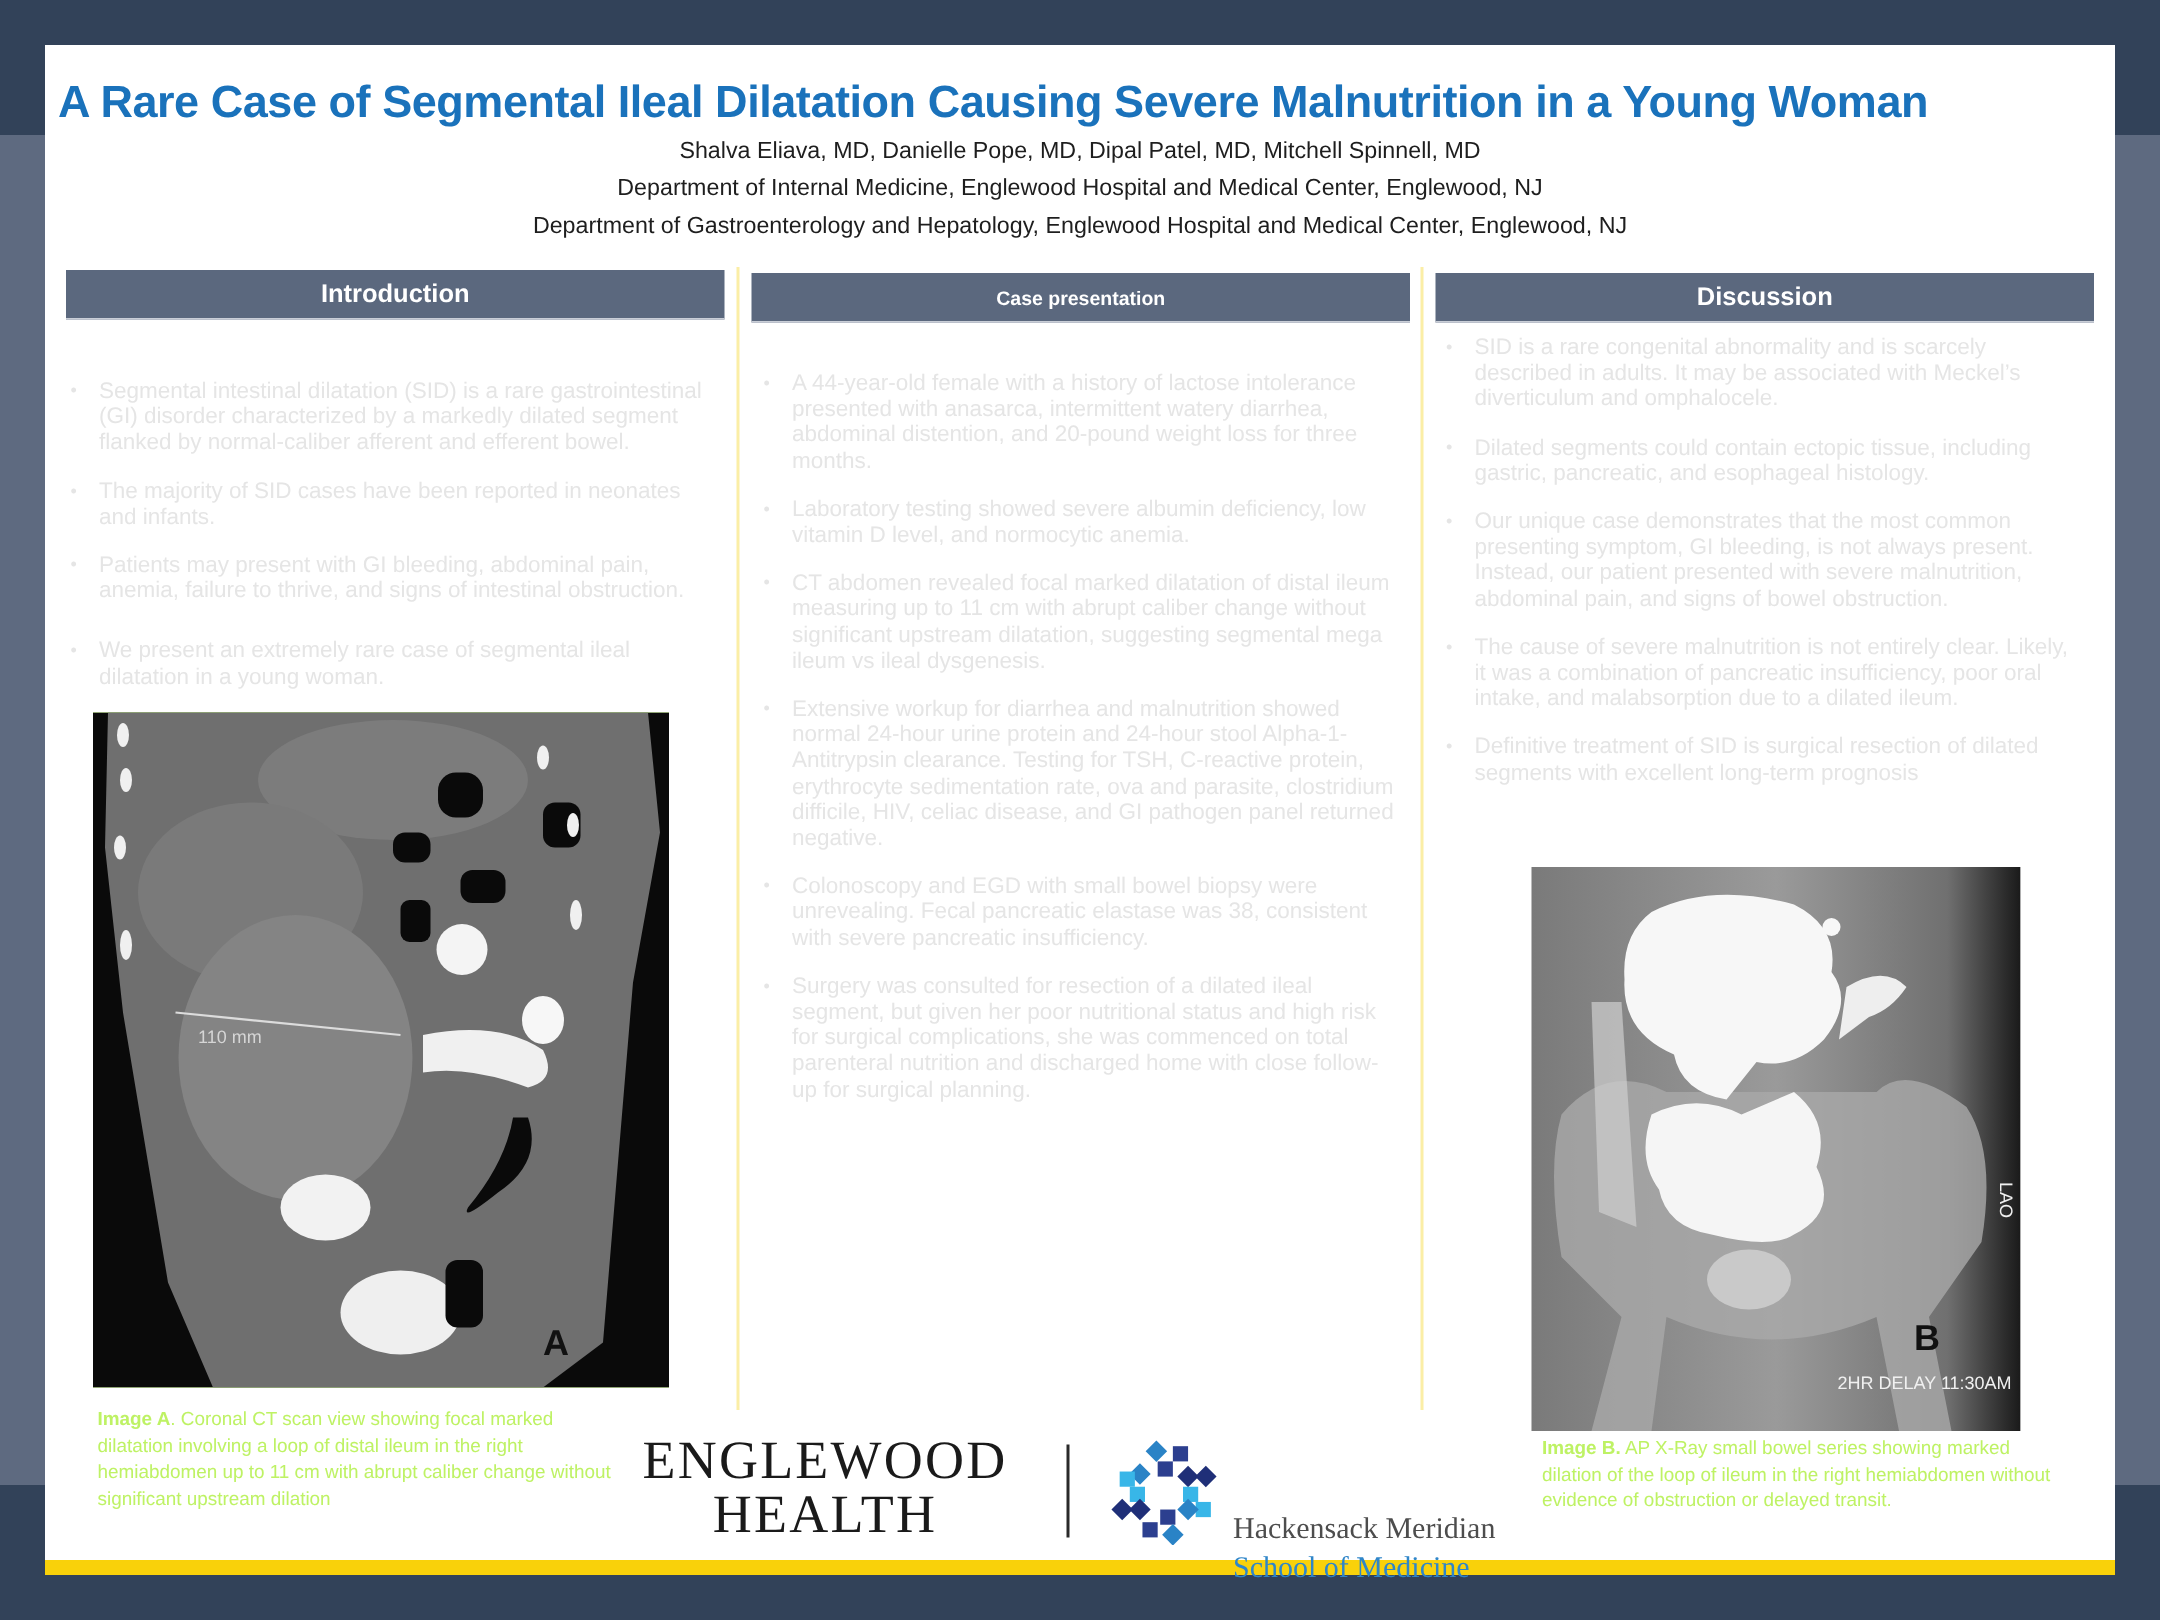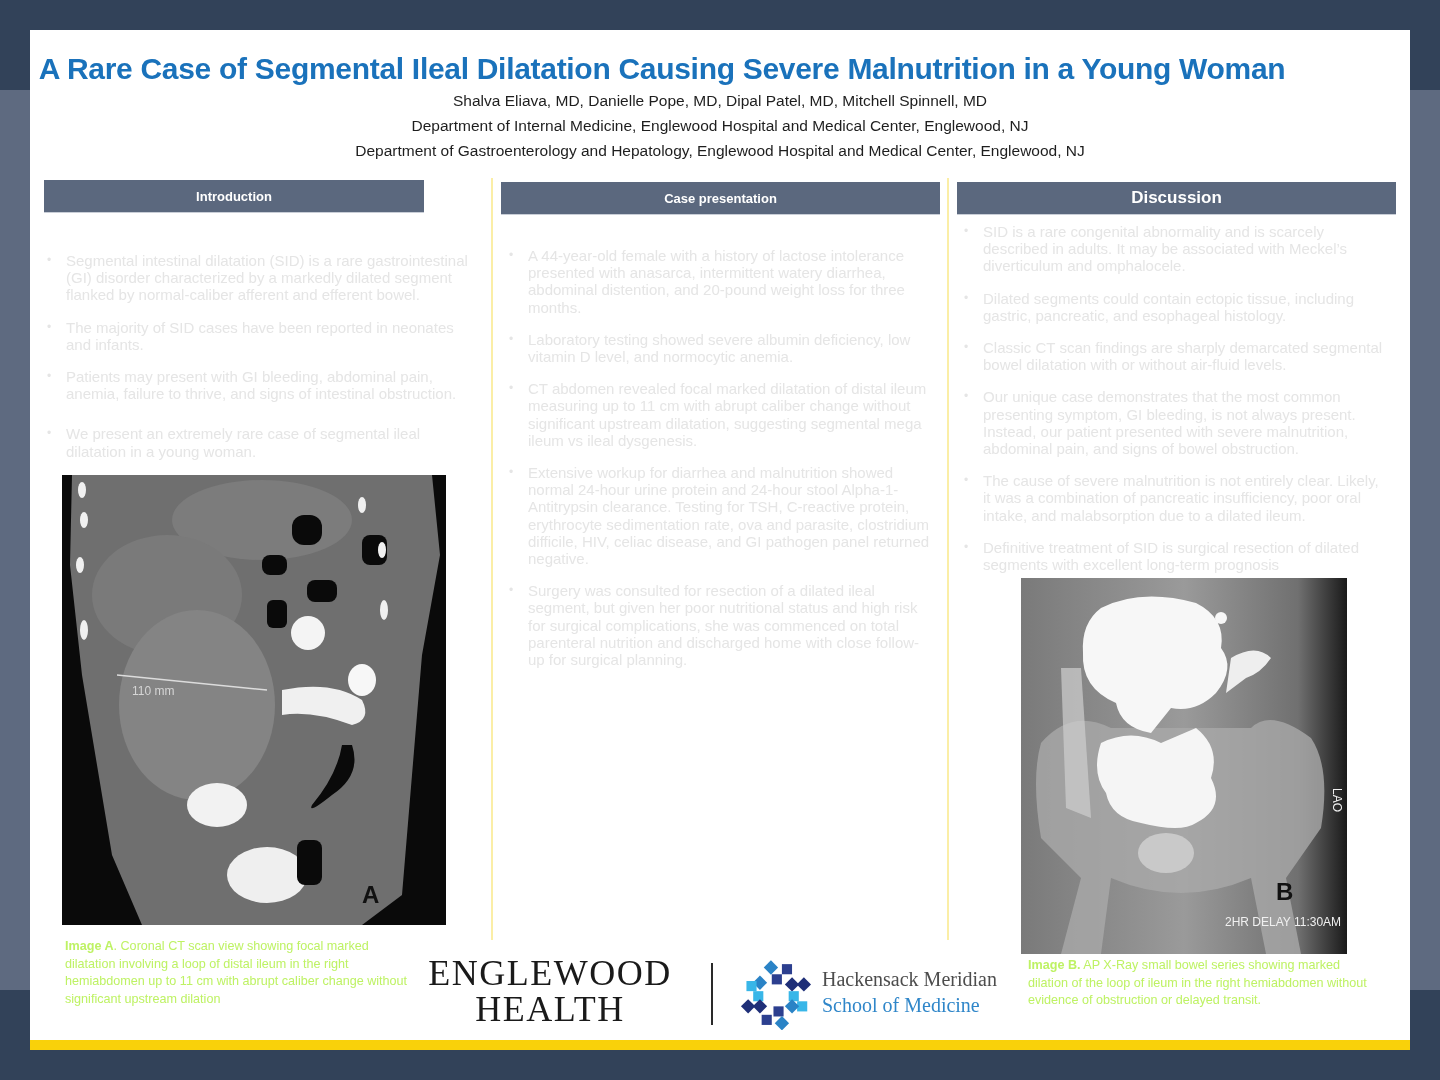--- a/index.html
+++ b/index.html
@@ -58,41 +58,41 @@
   .logo-englewood {
     position: absolute; left: 410px; top: 955px; width: 280px;
     font-family: "Liberation Serif", "DejaVu Serif", serif;
     text-align: center; color: #1a1a1a; font-size: 36px; line-height: 36px;
     letter-spacing: 1.5px;
   }
   .logo-sep {
     position: absolute; left: 711px; top: 963px; width: 2px; height: 62px; background: #2a2a2a;
   }
   .logo-hmsm-text {
-    position: absolute; left: 822px; top: 966px;
+    position: absolute; left: 822px; top: 1006px;
     font-family: "Liberation Serif", "DejaVu Serif", serif;
     font-size: 20px; line-height: 26px;
   }
 </style>
 </head>
 <body>
 
 <div class="band-mid"></div>
 <div class="card"></div>
 <div class="yellow-stripe"></div>
 
 <h1 class="title">A Rare Case of Segmental Ileal Dilatation Causing Severe Malnutrition in a Young Woman</h1>
 <div class="subline" style="top:92px;">Shalva Eliava, MD,  Danielle Pope, MD, Dipal Patel, MD, Mitchell Spinnell, MD</div>
 <div class="subline" style="top:117px;">Department of Internal Medicine, Englewood Hospital and Medical Center, Englewood, NJ</div>
 <div class="subline" style="top:142px;">Department of Gastroenterology and Hepatology, Englewood Hospital and Medical Center, Englewood, NJ</div>
 
 <div class="divider" style="left:491px; top:178px; height:762px;"></div>
 <div class="divider" style="left:947px; top:178px; height:762px;"></div>
 
-<div class="section-header" style="left:44px; top:180px; width:380px; font-size:13px;">Introduction</div>
+<div class="section-header" style="left:44px; top:180px; width:439px; font-size:17px;">Introduction</div>
 <ul class="bullets" style="left:44px; top:252px; width:430px;">
   <li style="margin-bottom:15px;">Segmental intestinal dilatation (SID) is a rare gastrointestinal (GI) disorder characterized by a markedly dilated segment flanked by normal-caliber afferent and efferent bowel.</li>
   <li style="margin-bottom:15px;">The majority of SID cases have been reported in neonates and infants.</li>
   <li style="margin-bottom:23px;">Patients may present with GI bleeding, abdominal pain, anemia, failure to thrive, and signs of intestinal obstruction.</li>
   <li>We present an extremely rare case of segmental ileal dilatation in a young woman.</li>
 </ul>
 
 <div class="img-frame" style="left:62px; top:475px; width:384px; height:450px; background:#4d7c0f;">
   <svg width="384" height="450" viewBox="0 0 384 450">
     <rect x="0" y="0" width="384" height="450" fill="#0a0a0a"></rect>
@@ -129,28 +129,28 @@
 <div class="caption" style="left:65px; top:938px; width:345px;">
   <b>Image A</b><span>. Coronal CT scan view showing focal marked dilatation involving a loop of distal ileum in the right hemiabdomen up to 11 cm with abrupt caliber change without significant upstream dilation</span>
 </div>
 
 <div class="section-header" style="left:501px; top:182px; width:439px; font-size:13px;">Case presentation</div>
 <ul class="bullets" style="left:506px; top:247px; width:428px;">
   <li style="margin-bottom:15px;">A 44-year-old female with a history of lactose intolerance presented with anasarca, intermittent watery diarrhea, abdominal distention, and 20-pound weight loss for three months.</li>
   <li style="margin-bottom:15px;"> Laboratory testing showed severe albumin deficiency, low vitamin D level, and normocytic anemia.</li>
   <li style="margin-bottom:15px;">CT abdomen revealed focal marked dilatation of distal ileum measuring up to 11 cm with abrupt caliber change without significant upstream dilatation, suggesting segmental mega ileum vs ileal dysgenesis.</li>
   <li style="margin-bottom:15px;">Extensive workup for diarrhea and malnutrition showed normal 24-hour urine protein and 24-hour stool Alpha-1-Antitrypsin clearance. Testing for TSH, C-reactive protein, erythrocyte sedimentation rate, ova and parasite, clostridium difficile, HIV, celiac disease, and GI pathogen panel returned negative.</li>
+  <li style="margin-bottom:15px;">Colonoscopy and EGD with small bowel biopsy were unrevealing. Fecal pancreatic elastase was 38, consistent with severe pancreatic insufficiency.</li>
   <li>Surgery was consulted for resection of a dilated ileal segment, but given her poor nutritional status and high risk for surgical complications, she was commenced on total parenteral nutrition and discharged home with close follow-up for surgical planning.</li>
 </ul>
 
 <div class="section-header" style="left:957px; top:182px; width:439px; font-size:17px;">Discussion</div>
 <ul class="bullets" style="left:961px; top:223px; width:428px;">
   <li style="margin-bottom:15px;">SID is a rare congenital abnormality and is scarcely described in adults. It may be associated with Meckel’s diverticulum and omphalocele.</li>
   <li style="margin-bottom:15px;">Dilated segments could contain ectopic tissue, including gastric, pancreatic, and esophageal histology.</li>
-  <li style="margin-bottom:15px;">Classic CT scan findings are sharply demarcated segmental bowel dilatation with or without air-fluid levels.</li>
   <li style="margin-bottom:15px;">Our unique case demonstrates that the most common presenting symptom, GI bleeding, is not always present. Instead, our patient presented with severe malnutrition, abdominal pain, and signs of bowel obstruction.</li>
   <li style="margin-bottom:15px;">The cause of severe malnutrition is not entirely clear. Likely, it was a combination of pancreatic insufficiency, poor oral intake, and malabsorption due to a dilated ileum.</li>
   <li>Definitive treatment of SID is surgical resection of dilated segments with excellent long-term prognosis</li>
 </ul>
 
 <div class="img-frame" style="left:1021px; top:578px; width:326px; height:376px; background:#8a8a8a;">
   <svg width="326" height="376" viewBox="0 0 326 376">
     <defs>
       <linearGradient id="xrg" x1="0" y1="0" x2="1" y2="0">
         <stop offset="0" stop-color="#7a7a7a"></stop>

